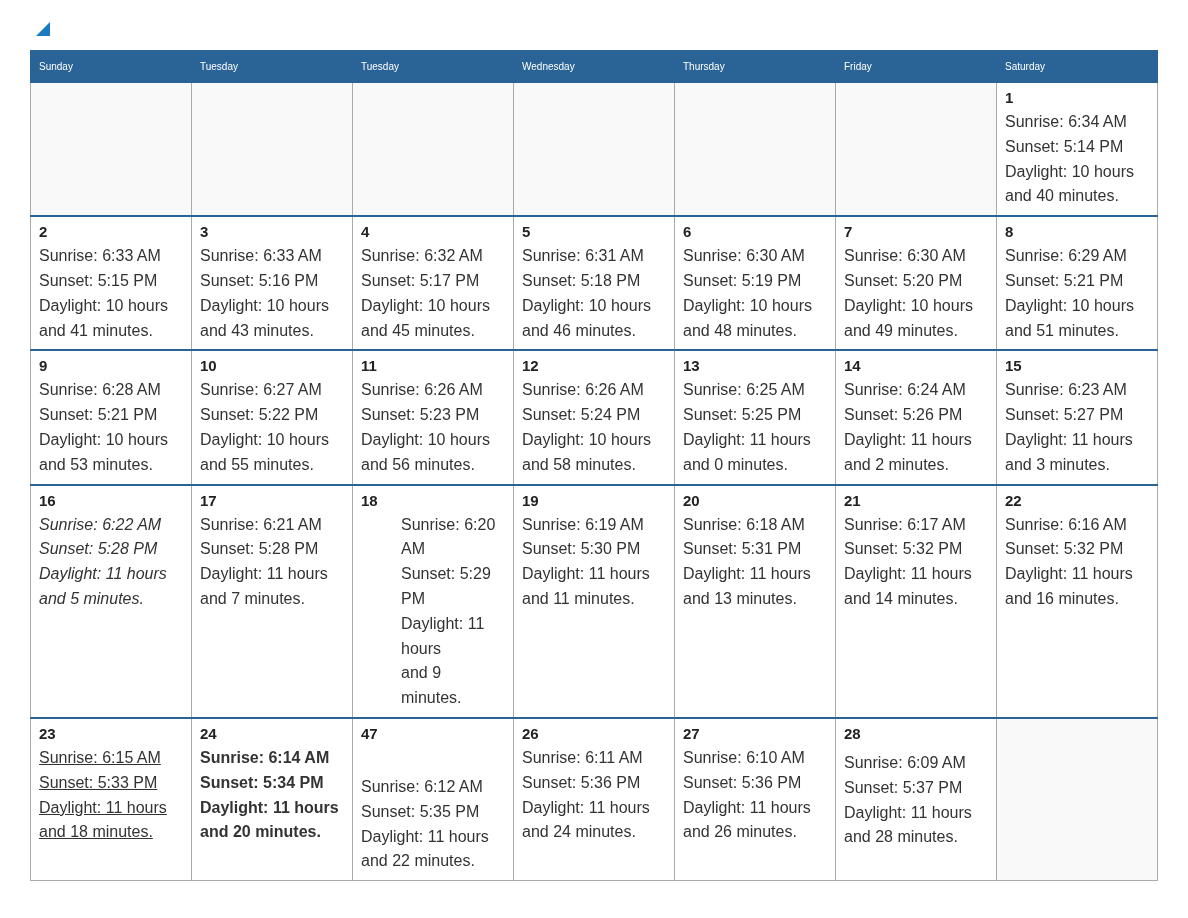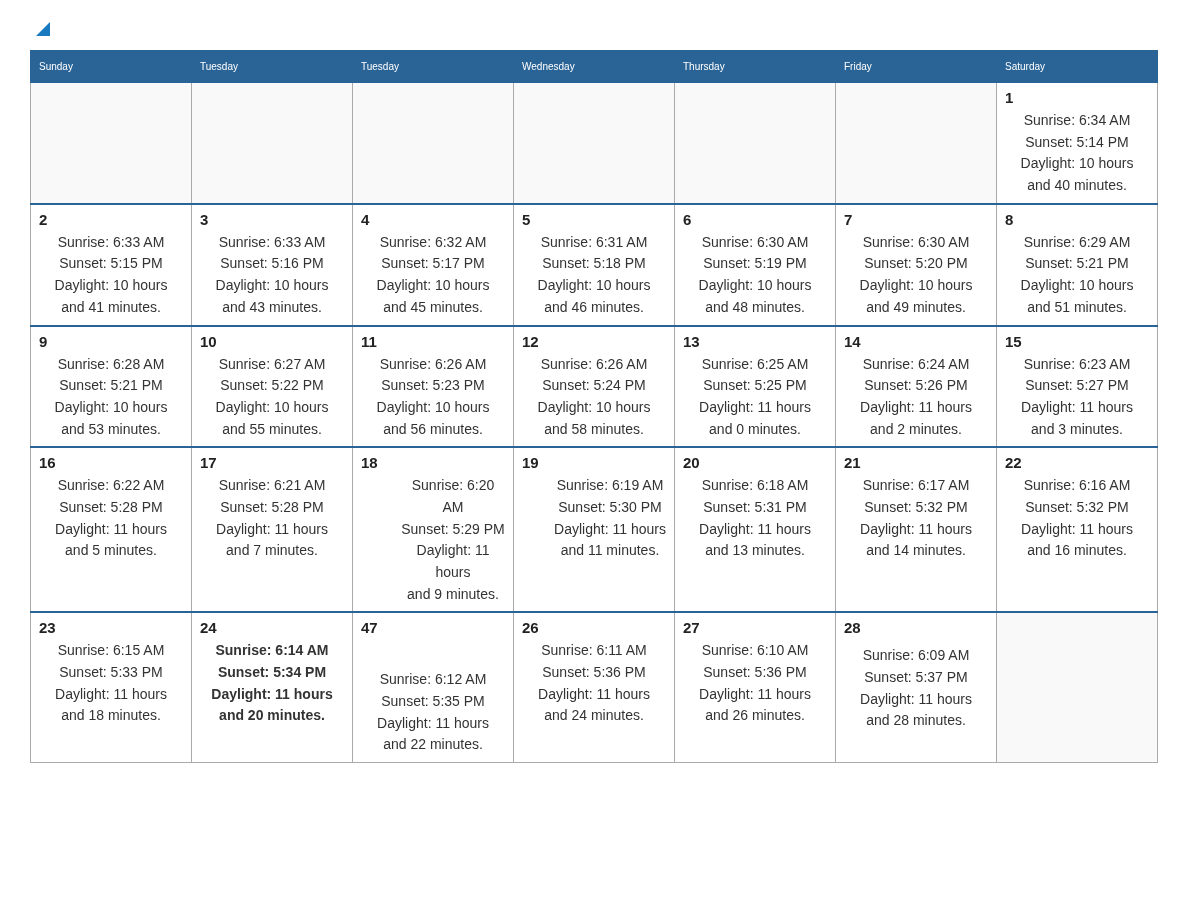--- a/index.html
+++ b/index.html
@@ -70,24 +70,23 @@
       height: 120px;
     }
     .day-number {
       font-size: 15px;
       font-weight: bold;
       color: #222;
       display: block;
       margin-bottom: 4px;
     }
     .day-info {
-      font-size: 14px;
+      font-size: 16px;
       color: #333;
       line-height: 1.55;
-      text-align: center;
     }
     .empty-cell {
       background: #f9f9f9;
     }
     .row-week td {
       border-top: 2px solid #2a6496;
     }
   </style>
 </head>
 <body>
@@ -234,42 +233,42 @@
           <span class="day-number">15</span>
           <div class="day-info" style="white-space: pre-line;">Sunrise: 6:23 AM
 Sunset: 5:27 PM
 Daylight: 11 hours
 and 3 minutes.</div>
         </td>
       </tr>
       <tr class="row-week">
         <td>
           <span class="day-number">16</span>
-          <div class="day-info" style="white-space: pre-line;">Sunrise: 6:22 AM
+          <div class="day-info" style="white-space: pre-line; font-style: italic;">Sunrise: 6:22 AM
 Sunset: 5:28 PM
 Daylight: 11 hours
 and 5 minutes.</div>
         </td>
         <td>
           <span class="day-number">17</span>
           <div class="day-info" style="white-space: pre-line;">Sunrise: 6:21 AM
 Sunset: 5:28 PM
 Daylight: 11 hours
 and 7 minutes.</div>
         </td>
         <td>
           <span class="day-number">18</span>
           <div class="day-info" style="white-space: pre-line; margin-left: 40px;">Sunrise: 6:20 AM
 Sunset: 5:29 PM
 Daylight: 11 hours
 and 9 minutes.</div>
         </td>
         <td>
           <span class="day-number">19</span>
-          <div class="day-info" style="white-space: pre-line; margin-left: 32px;">Sunrise: 6:19 AM
+          <div class="day-info" style="white-space: pre-line;">Sunrise: 6:19 AM
 Sunset: 5:30 PM
 Daylight: 11 hours
 and 11 minutes.</div>
         </td>
         <td>
           <span class="day-number">20</span>
           <div class="day-info" style="white-space: pre-line;">Sunrise: 6:18 AM
 Sunset: 5:31 PM
 Daylight: 11 hours
 and 13 minutes.</div>
@@ -285,21 +284,21 @@
           <span class="day-number">22</span>
           <div class="day-info" style="white-space: pre-line;">Sunrise: 6:16 AM
 Sunset: 5:32 PM
 Daylight: 11 hours
 and 16 minutes.</div>
         </td>
       </tr>
       <tr class="row-week">
         <td>
           <span class="day-number">23</span>
-          <div class="day-info" style="white-space: pre-line;">Sunrise: 6:15 AM
+          <div class="day-info" style="white-space: pre-line; text-decoration: underline;">Sunrise: 6:15 AM
 Sunset: 5:33 PM
 Daylight: 11 hours
 and 18 minutes.</div>
         </td>
         <td>
           <span class="day-number">24</span>
           <div class="day-info" style="white-space: pre-line; font-weight: bold;">Sunrise: 6:14 AM
 Sunset: 5:34 PM
 Daylight: 11 hours
 and 20 minutes.</div>

